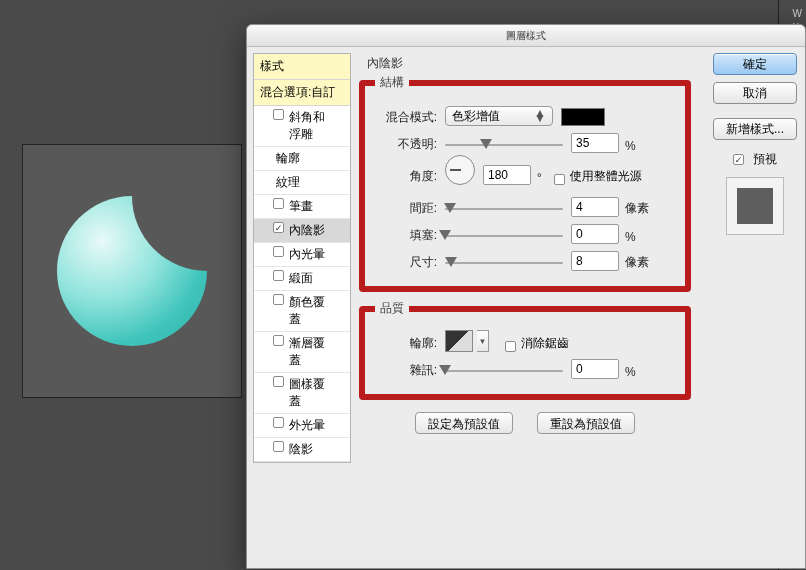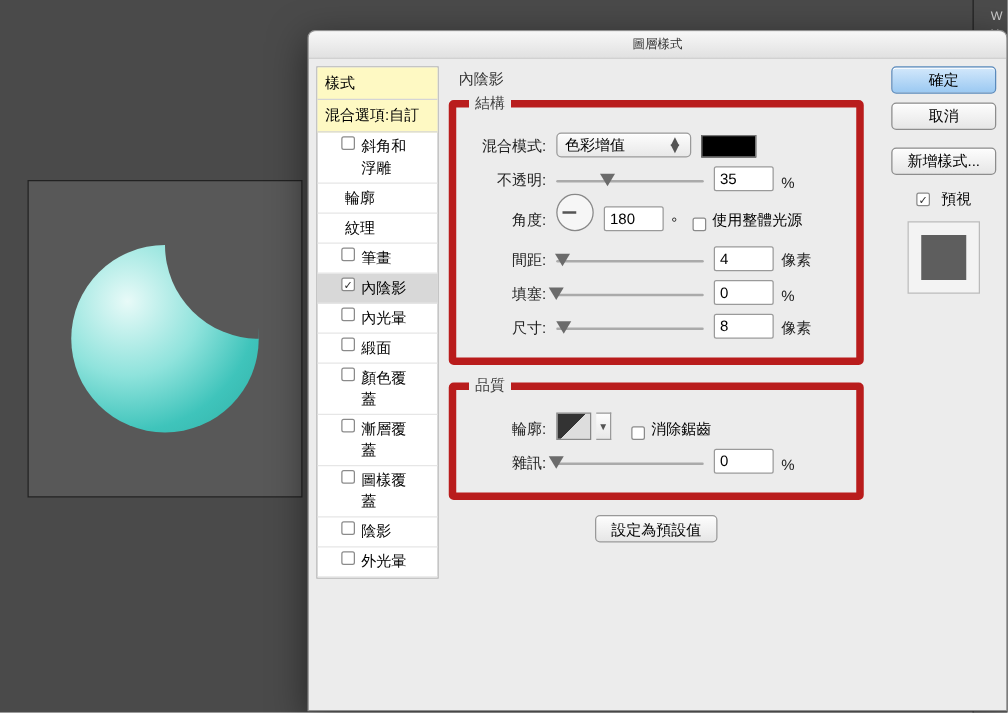--- a/index.html
+++ b/index.html
@@ -99,25 +99,25 @@
           <div class="style-row">
             <span class="chk"></span>
             <span>漸層覆蓋</span>
           </div>
           <div class="style-row">
             <span class="chk"></span>
             <span>圖樣覆蓋</span>
           </div>
           <div class="style-row">
             <span class="chk"></span>
+            <span>外光暈</span>
+          </div>
+          <div class="style-row">
+            <span class="chk"></span>
             <span>陰影</span>
-          </div>
-          <div class="style-row">
-            <span class="chk"></span>
-            <span>外光暈</span>
           </div>
         </div>
     </div>
 
     <div class="settings">
       <div style="margin:2px 0 2px 8px;color:#333">內陰影</div>
 
       <fieldset>
         <legend>結構</legend>
 
@@ -193,20 +193,21 @@
           <div class="slider">
               <div class="thumb" style="left:0%"></div>
             </div>
           <input class="numbox" value="0" style="">
           <span class="unit">%</span>
         </div>
       </fieldset>
 
       <div class="bottom-btns">
         <button class="pbtn">設定為預設值</button>
+        <button class="pbtn">重設為預設值</button>
       </div>
     </div>
 
     <div class="right-col">
       <button class="rbtn primary">確定</button>
       <button class="rbtn">取消</button>
       <button class="rbtn" style="margin-top:7px">新增樣式...</button>
       <div class="pv-check">
         <span class="chk on"></span>
         <span>預視</span>

